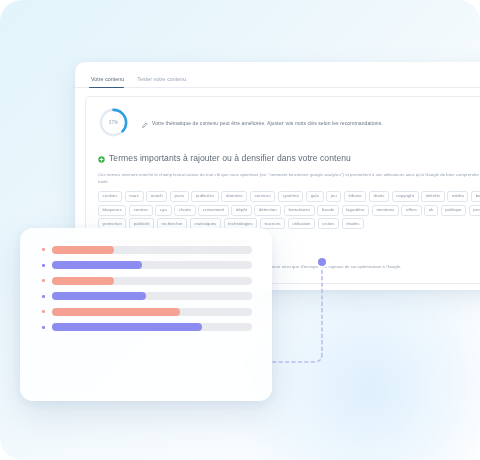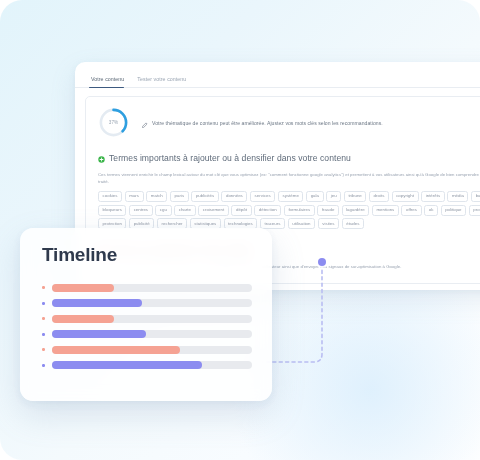--- a/index.html
+++ b/index.html
@@ -225,21 +225,20 @@
 </div>
 
 <div class="connector">
   <svg width="100" height="120" viewBox="0 0 100 120" aria-hidden="true">
     <path d="M72 6 L72 96 Q72 104 64 104 L0 104" fill="none" stroke="#b9bdf2" stroke-width="1.6" stroke-dasharray="3 3.4" stroke-linecap="round"></path>
   </svg>
   <div class="conn-dot"></div>
 </div>
 
 <div class="timeline-card">
-  <div class="tl-title">Timeline</div>
   <div class="tl-rows" id="tl-rows">
       <div class="tl-row">
         <div class="tl-dot" style="background: rgb(245, 162, 147);"></div>
         <div class="tl-track" style="background: rgb(232, 234, 238);">
           <div class="tl-fill" style="width: 31%; background: rgb(245, 162, 147);"></div>
         </div>
       </div>
       <div class="tl-row">
         <div class="tl-dot" style="background: rgb(140, 140, 240);"></div>
         <div class="tl-track" style="background: rgb(232, 234, 238);">

